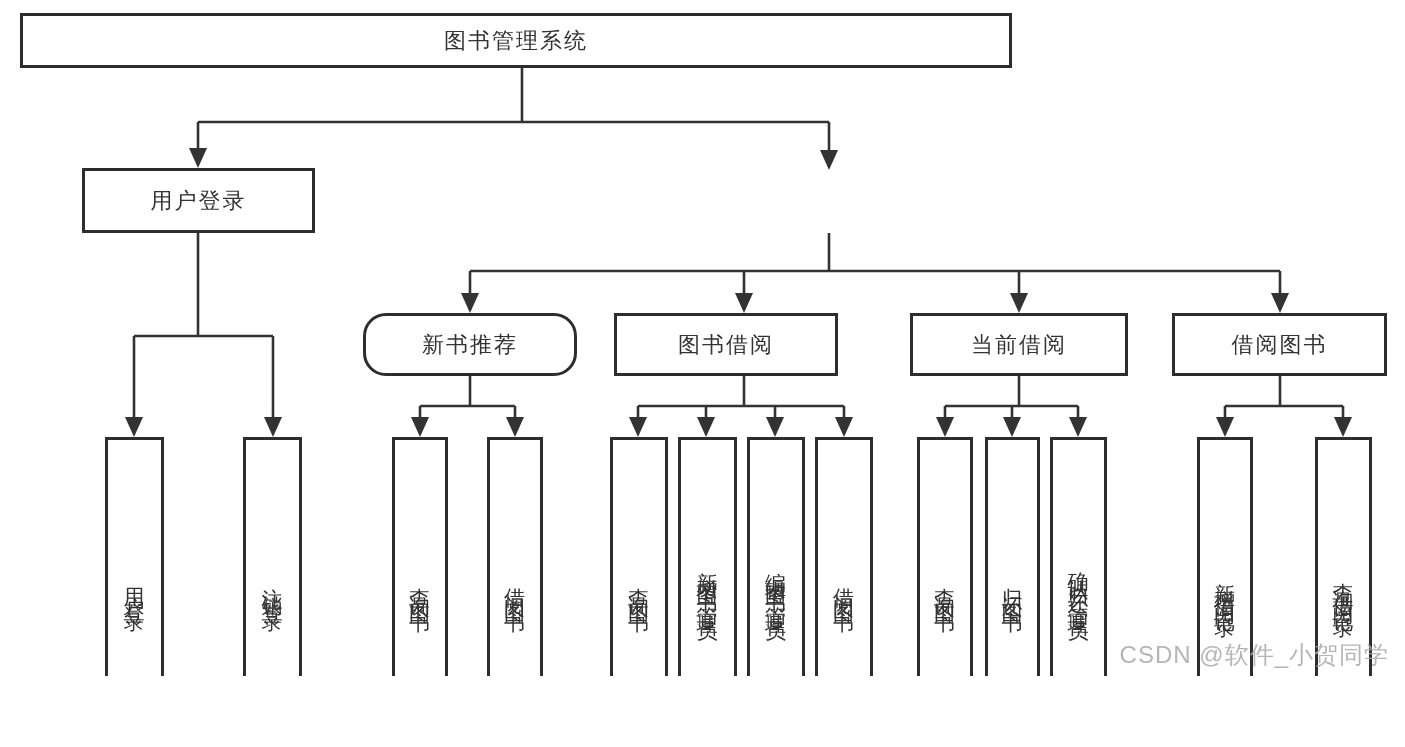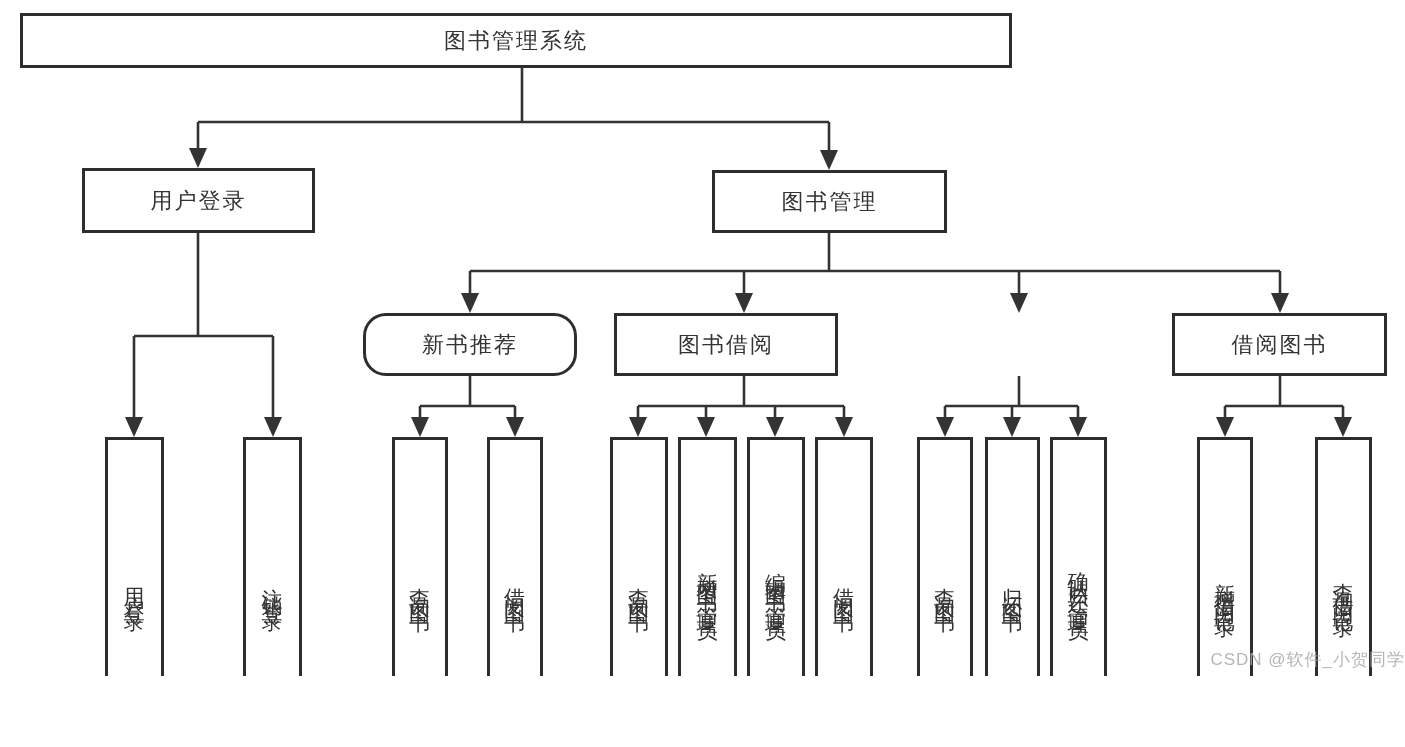--- a/index.html
+++ b/index.html
@@ -44,23 +44,23 @@
     text-orientation: mixed;
     font-size: 21px;
     letter-spacing: 8px;
     line-height: 1;
     color: var(--text, #333333);
     white-space: nowrap;
   }
   .leaf.long .vtext { letter-spacing: 7px; }
   .watermark {
     position: absolute;
-    right: 0;
+    right: 16px;
     bottom: 5px;
-    font-size: 17px;
+    font-size: 24px;
     letter-spacing: 1px;
     color: var(--watermark, #a9a9a9);
     opacity: 0.85;
     z-index: 3;
   }
 </style>
 </head>
 <body>
 
 <div class="canvas">
@@ -94,24 +94,24 @@
       <polygon points="1003,417 1021,417 1012,437"></polygon>
       <polygon points="1069,417 1087,417 1078,437"></polygon>
       <polygon points="1216,417 1234,417 1225,437"></polygon>
       <polygon points="1334,417 1352,417 1343,437"></polygon>
     </g>
   </svg>
 
   <div class="hbox" style="left:20px; top:13px; width:992px; height:55px;">图书管理系统</div>
 
   <div class="hbox" style="left:82px; top:168px; width:233px; height:65px;">用户登录</div>
-  <div class="hbox" style="left:712px; top:170px; width:235px; height:63px;">图书管理</div>
 
   <div class="hbox" style="left:363px; top:313px; width:214px; height:63px;border-radius:23px;">新书推荐</div>
   <div class="hbox" style="left:614px; top:313px; width:224px; height:63px;">图书借阅</div>
+  <div class="hbox" style="left:910px; top:313px; width:218px; height:63px;">当前借阅</div>
   <div class="hbox" style="left:1172px; top:313px; width:215px; height:63px;">借阅图书</div>
 
   <div class="leaf" style="left:105px; width:59px;">
     <span class="vtext">用户登录</span>
   </div>
   <div class="leaf" style="left:243px; width:59px;">
     <span class="vtext">注销登录</span>
   </div>
 
   <div class="leaf" style="left:392px; width:56px;">

